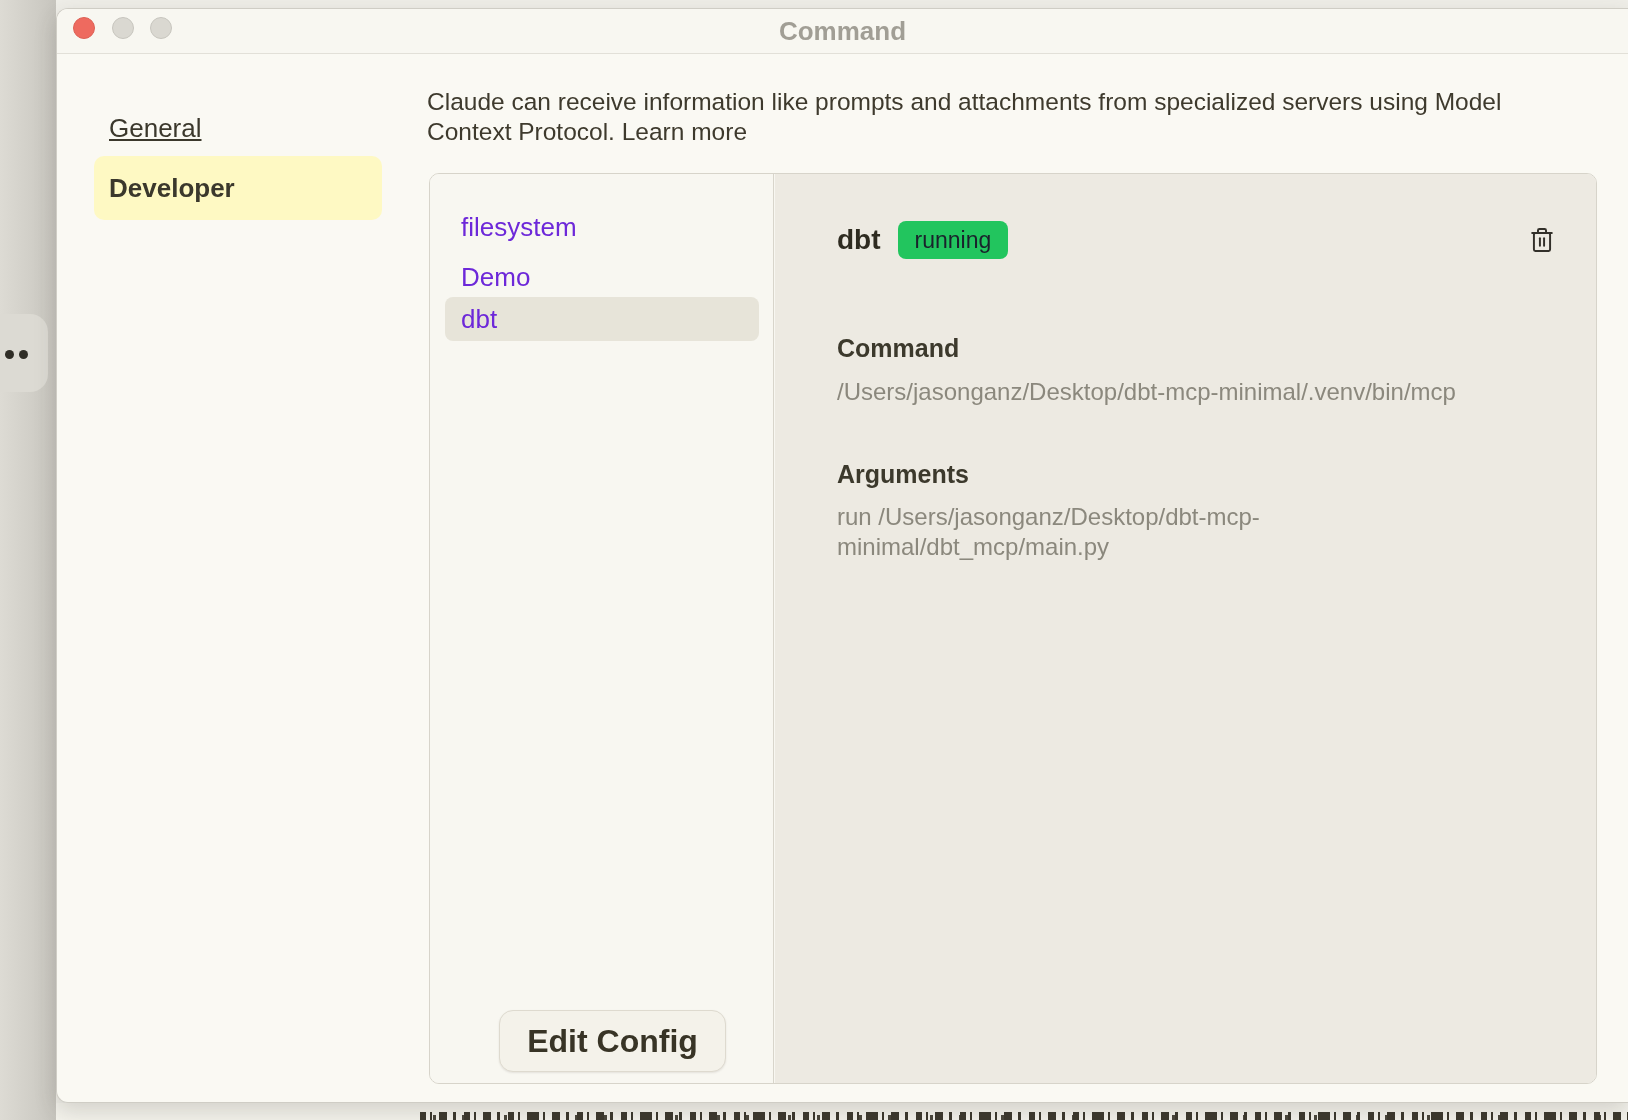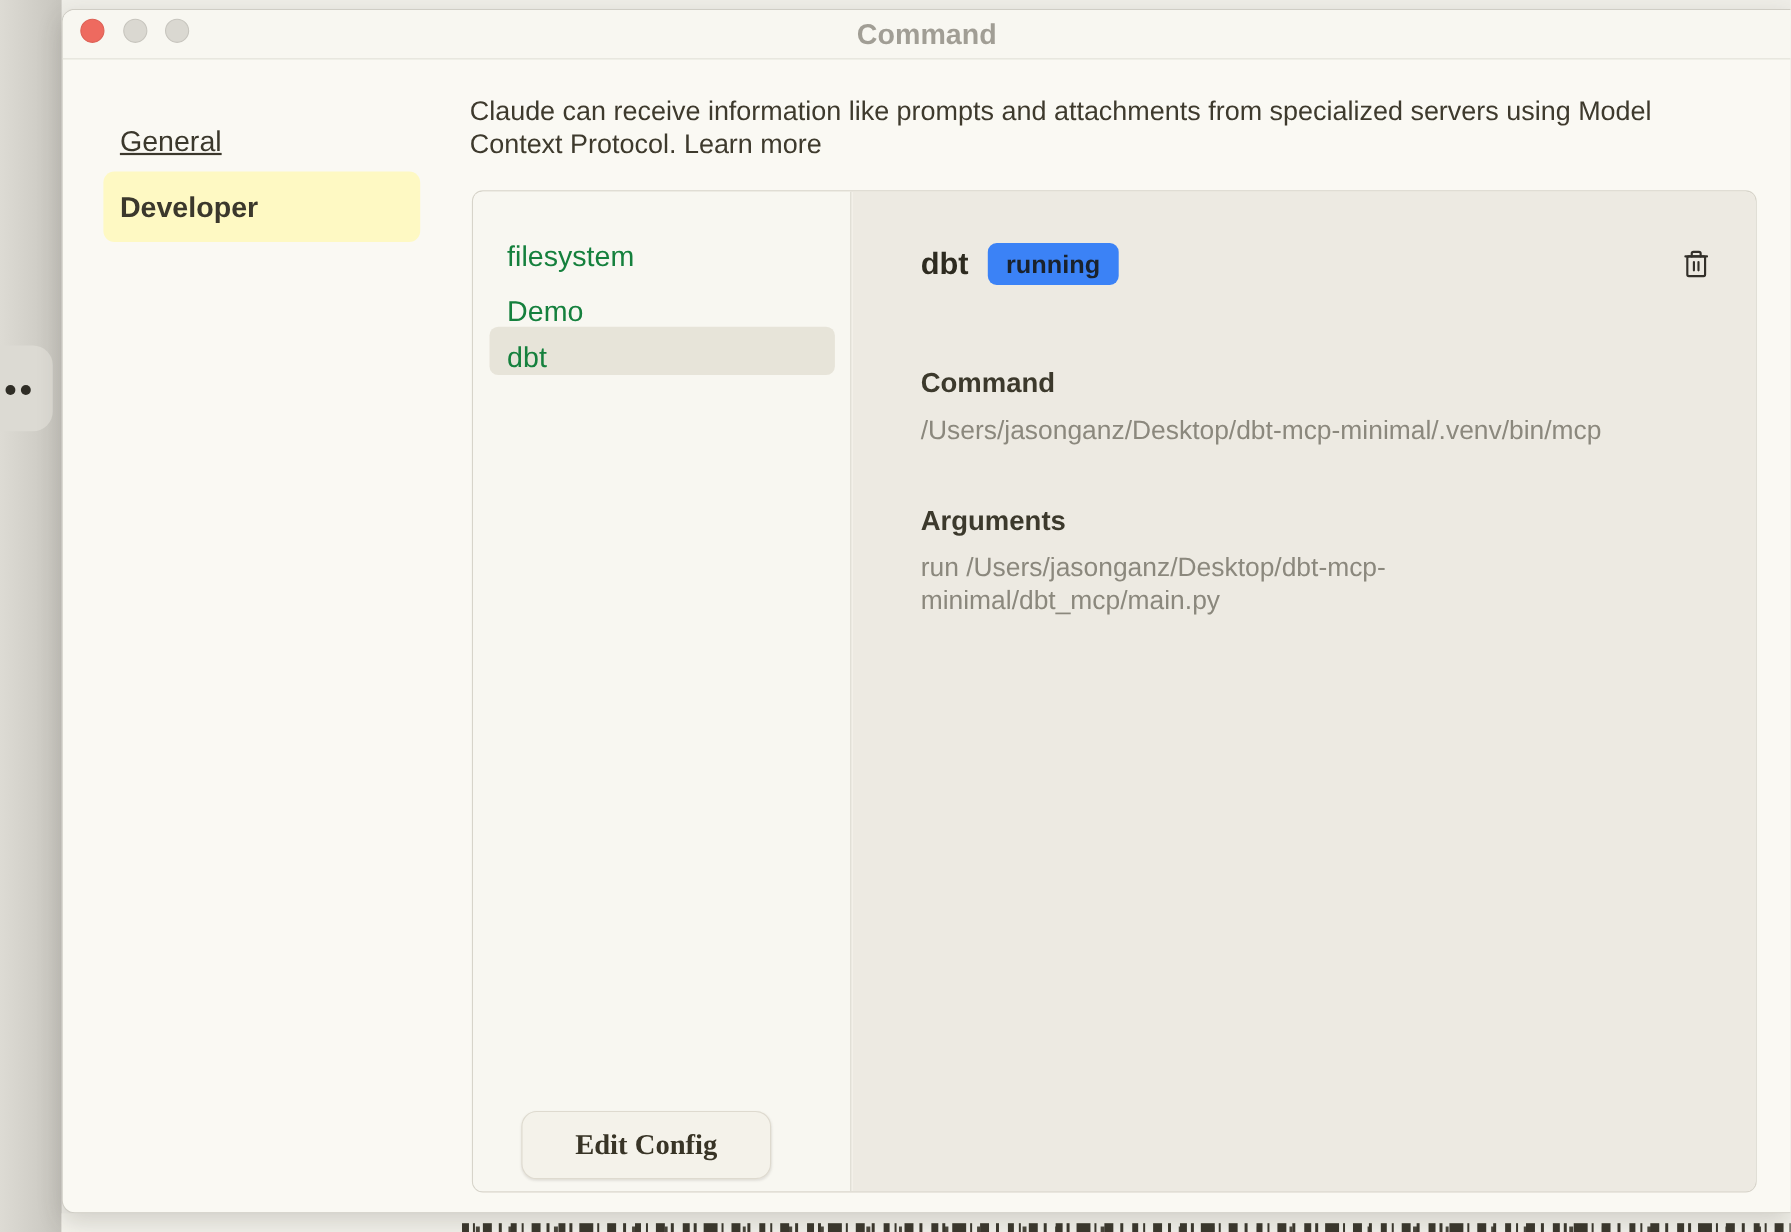--- a/index.html
+++ b/index.html
@@ -90,51 +90,51 @@
     position: absolute; left: 372px; top: 164px; width: 1168px; height: 911px;
     border: 1px solid #d7d4ca; border-radius: 10px;
     background: #f8f7f1; overflow: hidden;
   }
   .server-col {
     position: absolute; left: 0; top: 0; width: 344px; height: 100%;
     border-right: 1px solid #d8d5cb; background: #f8f7f1;
   }
   .server-item {
     position: absolute; left: 15px; width: 314px; height: 44px;
-    display: flex; align-items: flex-end; padding-left: 16px;
-    font-size: 26px; color: #15803d; border-radius: 8px;
+    display: flex; align-items: center; padding-left: 16px;
+    font-size: 26px; color: #6d28d9; border-radius: 8px;
   }
   .si-0 { top: 31px; }
   .si-1 { top: 81px; }
   .si-2 { top: 123px; background: #e7e4d9; }
   .si-3 { top: 174px; }
 
   .edit-config-btn {
-    position: absolute; left: 44px; top: 836px; width: 227px; height: 62px;
+    position: absolute; left: 69px; top: 836px; width: 227px; height: 62px;
     background: #f4f2ea; border: 1px solid #dedacf; border-radius: 14px;
     box-shadow: 0 1px 2px rgba(80,76,62,0.12);
-    font-size: 26px; font-weight: bold; color: #383426;
+    font-size: 32px; font-weight: bold; color: #383426;
     display: flex; align-items: center; justify-content: center;
-    font-family: Liberation Serif, serif; cursor: pointer;
+    font-family: Liberation Sans, sans-serif; cursor: pointer;
   }
 
   
   .detail-col {
     position: absolute; left: 345px; top: 0; right: 0; height: 100%;
     background: #edeae2;
   }
   .detail-header {
     position: absolute; left: 62px; top: 46px; right: 40px; height: 40px;
     display: flex; align-items: center;
   }
   .server-name { font-size: 28px; font-weight: bold; color: #2e2b20; }
   .status-badge {
     margin-left: 17px; height: 38px; padding: 0 17px; border-radius: 8px;
-    background: #3b82f6; color: #1a222c; font-size: 23px;
-    display: flex; align-items: center; font-weight: bold;
+    background: #22c55e; color: #1a222c; font-size: 23px;
+    display: flex; align-items: center;
   }
   .trash-btn {
     position: absolute; right: 0; top: 5px; width: 28px; height: 30px;
     background: none; border: none; cursor: pointer; padding: 0;
   }
   .field-label {
     position: absolute; left: 62px; font-size: 25px; font-weight: 700; color: #3c392c;
   }
   .field-value {
     position: absolute; left: 62px; font-size: 24px; color: #8b887d;

